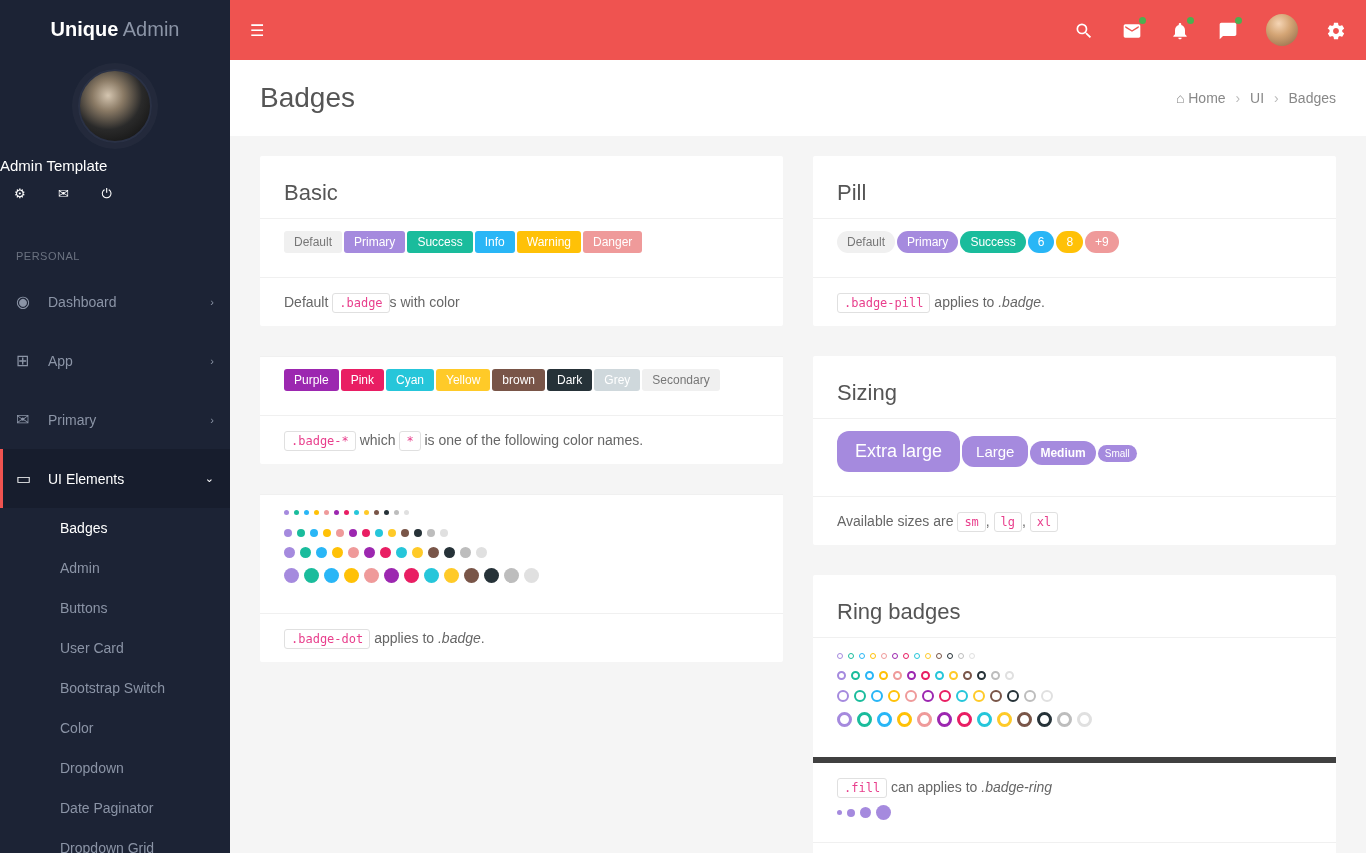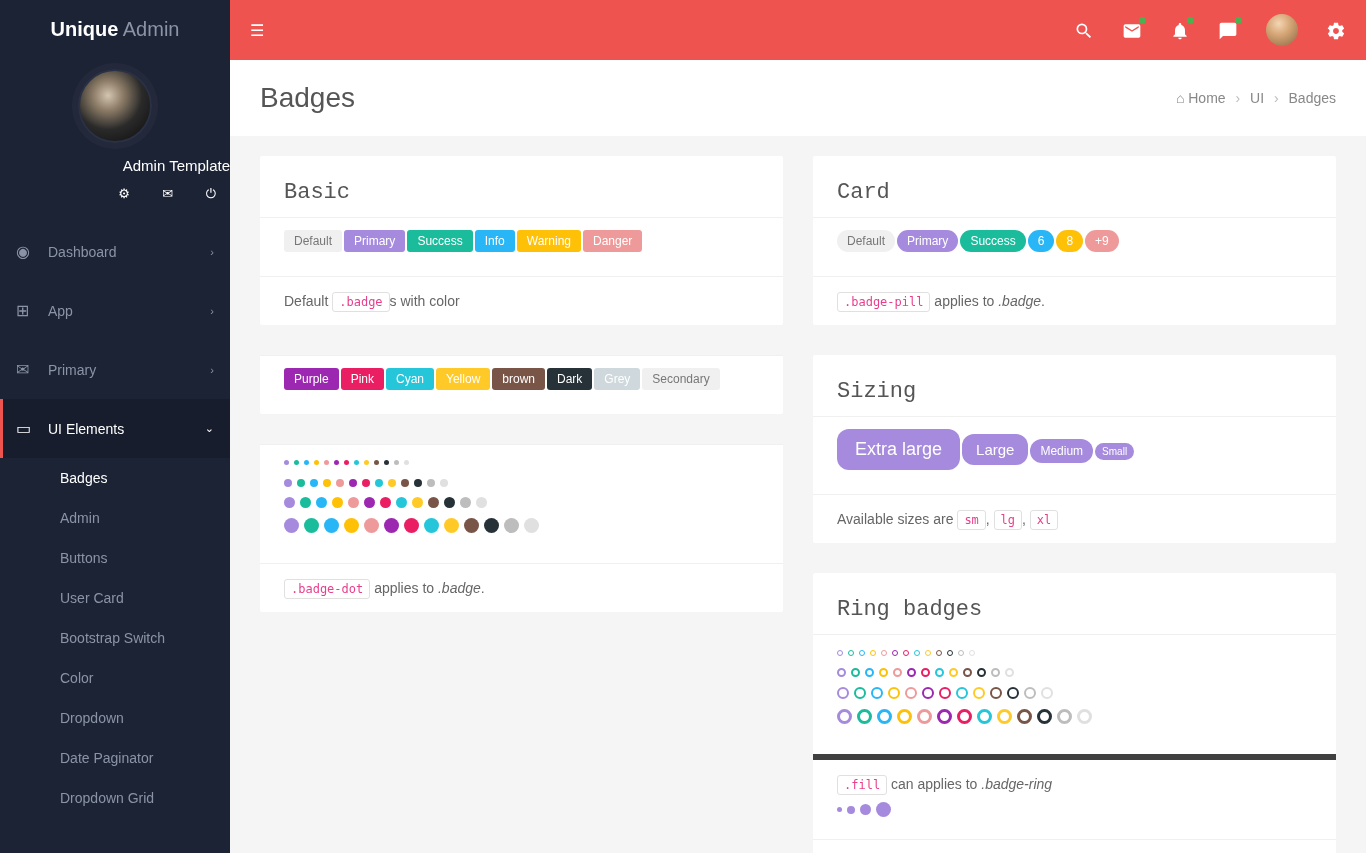--- a/index.html
+++ b/index.html
@@ -1,20 +1,20 @@
 <!DOCTYPE html>
 <html><head>
 <meta charset="utf-8">
 <style>
 * { box-sizing: border-box; margin: 0; padding: 0; }
 body { font-family: 'Helvetica Neue', Arial, sans-serif; background: #f5f5f5; color: #555; }
 .sidebar { position: fixed; left: 0; top: 0; width: 230px; height: 100vh; background: #1c2335; color: #aaa; overflow-y: auto; }
 .logo { text-align: center; padding: 18px 0; font-size: 20px; color: #8b94a6; font-weight: 300; }
 .logo b { color: #fff; font-weight: 600; }
-.profile { text-align: right; padding: 10px 0 20px; }
+.profile { text-align: left; padding: 10px 0 20px; }
 .avatar-lg { width: 74px; height: 74px; border-radius: 50%; background: radial-gradient(circle at 40% 35%, #d4c5b0 0%, #8a7a65 25%, #2a2a2a 55%, #0a0a0a 100%); margin: 0 auto; border: 2px solid #2a3145; box-shadow: 0 0 0 6px rgba(255,255,255,0.03); }
 .profile-name { color: #fff; font-weight: 500; margin-top: 14px; font-size: 15px; }
 .profile-actions { margin-top: 10px; }
 .profile-actions span { margin: 0 14px; color: #fff; cursor: pointer; font-size: 13px; }
 .nav-section { padding: 28px 16px 10px; font-size: 11px; color: #6b7280; letter-spacing: 0.5px; }
 .nav-item { display: flex; align-items: center; padding: 20px 16px; color: #8b94a6; cursor: pointer; font-size: 14px; position: relative; }
 .nav-item.active { color: #fff; background: rgba(0,0,0,0.15); border-left: 3px solid #ef5350; padding-left: 13px; }
 .nav-item .ico { width: 32px; font-size: 16px; }
 .nav-item .chev { margin-left: auto; font-size: 11px; }
 .subnav-item { padding: 12px 16px 12px 60px; color: #8b94a6; cursor: pointer; font-size: 14px; }
@@ -25,27 +25,27 @@
 .dot { position: absolute; top: -2px; right: -4px; width: 7px; height: 7px; background: #4caf50; border-radius: 50%; }
 .avatar-sm { width: 32px; height: 32px; border-radius: 50%; background: radial-gradient(circle at 40% 30%, #f5d5b5 0%, #d4a575 40%, #8b6545 100%); cursor: pointer; }
 .main { margin-left: 230px; padding-top: 60px; }
 .page-header { background: #fff; padding: 22px 30px; display: flex; align-items: center; }
 .page-title { font-size: 28px; font-weight: 300; color: #555; }
 .breadcrumb { margin-left: auto; font-size: 14px; color: #888; }
 .breadcrumb a { color: #888; text-decoration: none; }
 .breadcrumb .sep { margin: 0 6px; color: #bbb; }
 .content { padding: 20px 30px; display: grid; grid-template-columns: 1fr 1fr; gap: 30px; align-items: start; }
 .card { background: #fff; border-radius: 2px; }
-.card h3 { font-size: 22px; font-weight: 300; padding: 24px 24px 12px; color: #555; font-family: Liberation Mono, monospace; }
+.card h3 { font-size: 22px; font-weight: 300; padding: 24px 24px 12px; color: #555; }
 .card-body { padding: 12px 24px 20px; border-top: 1px solid #f0f0f0; }
 .card-footer { padding: 16px 24px; border-top: 1px solid #f0f0f0; font-size: 14px; color: #666; }
 .badge { display: inline-block; padding: 4px 10px; border-radius: 3px; font-size: 12px; color: #fff; margin-right: 2px; margin-bottom: 4px; }
 .badge-pill { border-radius: 12px; }
 .badge-sm { font-size: 10px; padding: 3px 7px; }
-.badge-md { font-size: 12px; padding: 5px 10px; }
+.badge-md { font-size: 12px; padding: 5px 10px; font-weight: bold; }
 .badge-lg { font-size: 15px; padding: 7px 14px; }
 .badge-xl { font-size: 18px; padding: 10px 18px; }
 code { background: #fff; border: 1px solid #e0e0e0; padding: 2px 6px; border-radius: 3px; color: #e83e8c; font-size: 12px; font-family: monospace; }
 .dot-badge { display: inline-block; border-radius: 50%; margin-right: 5px; margin-bottom: 6px; vertical-align: middle; }
 .ring-badge { display: inline-block; border-radius: 50%; border: 2px solid; background: transparent; margin-right: 5px; margin-bottom: 6px; vertical-align: middle; }
 .dot-size-0 { width: 5px; height: 5px; }
 .dot-size-1 { width: 8px; height: 8px; }
 .dot-size-2 { width: 11px; height: 11px; }
 .dot-size-3 { width: 15px; height: 15px; }
 .ring-size-0 { width: 6px; height: 6px; border-width: 1.5px; }
@@ -66,20 +66,21 @@
   </div>
   <div class="profile">
     <div class="avatar-lg"></div>
     <div class="profile-name">Admin Template</div>
     <div class="profile-actions">
       <span>⚙</span>
       <span>✉</span>
       <span>⏻</span>
     </div>
   </div>
+  <div class="nav-section">PERSONAL</div>
   <div id="nav-items">
       <div class="nav-item">
         <span class="ico">◉</span>
         <span>Dashboard</span>
         <span class="chev">›</span>
       </div>
       <div class="nav-item">
         <span class="ico">⊞</span>
         <span>App</span>
         <span class="chev">›</span>
@@ -159,38 +160,41 @@
       <div class="card">
         <h3>Basic</h3>
         <div class="card-body" id="basic-badges"><span class="badge" style="background: rgb(240, 240, 240); color: rgb(119, 119, 119);">Default</span><span class="badge" style="background: rgb(165, 138, 222); color: rgb(255, 255, 255);">Primary</span><span class="badge" style="background: rgb(26, 188, 156); color: rgb(255, 255, 255);">Success</span><span class="badge" style="background: rgb(41, 182, 246); color: rgb(255, 255, 255);">Info</span><span class="badge" style="background: rgb(255, 193, 7); color: rgb(255, 255, 255);">Warning</span><span class="badge" style="background: rgb(239, 154, 154); color: rgb(255, 255, 255);">Danger</span></div>
         <div class="card-footer">
           <span>Default </span><code>.badge</code><span>s with color</span>
         </div>
       </div>
 
       <div class="card" style="margin-top:30px">
         <div class="card-body" id="more-badges"><span class="badge" style="background: rgb(156, 39, 176); color: rgb(255, 255, 255);">Purple</span><span class="badge" style="background: rgb(233, 30, 99); color: rgb(255, 255, 255);">Pink</span><span class="badge" style="background: rgb(38, 198, 218); color: rgb(255, 255, 255);">Cyan</span><span class="badge" style="background: rgb(255, 202, 40); color: rgb(255, 255, 255);">Yellow</span><span class="badge" style="background: rgb(121, 85, 72); color: rgb(255, 255, 255);">brown</span><span class="badge" style="background: rgb(38, 50, 56); color: rgb(255, 255, 255);">Dark</span><span class="badge" style="background: rgb(207, 216, 220); color: rgb(255, 255, 255);">Grey</span><span class="badge" style="background: rgb(240, 240, 240); color: rgb(119, 119, 119);">Secondary</span></div>
+        <div class="card-footer">
+          <code>.badge-*</code><span> which </span><code>*</code><span> is one of the following color names.</span>
+        </div>
       </div>
 
       <div class="card" style="margin-top:30px">
         <div class="card-body" id="dot-badges">
             <div class="dot-row"><span class="dot-badge dot-size-0" style="background: rgb(165, 138, 222);"></span><span class="dot-badge dot-size-0" style="background: rgb(26, 188, 156);"></span><span class="dot-badge dot-size-0" style="background: rgb(41, 182, 246);"></span><span class="dot-badge dot-size-0" style="background: rgb(255, 193, 7);"></span><span class="dot-badge dot-size-0" style="background: rgb(239, 154, 154);"></span><span class="dot-badge dot-size-0" style="background: rgb(156, 39, 176);"></span><span class="dot-badge dot-size-0" style="background: rgb(233, 30, 99);"></span><span class="dot-badge dot-size-0" style="background: rgb(38, 198, 218);"></span><span class="dot-badge dot-size-0" style="background: rgb(255, 202, 40);"></span><span class="dot-badge dot-size-0" style="background: rgb(121, 85, 72);"></span><span class="dot-badge dot-size-0" style="background: rgb(38, 50, 56);"></span><span class="dot-badge dot-size-0" style="background: rgb(189, 189, 189);"></span><span class="dot-badge dot-size-0" style="background: rgb(224, 224, 224);"></span></div>
             <div class="dot-row"><span class="dot-badge dot-size-1" style="background: rgb(165, 138, 222);"></span><span class="dot-badge dot-size-1" style="background: rgb(26, 188, 156);"></span><span class="dot-badge dot-size-1" style="background: rgb(41, 182, 246);"></span><span class="dot-badge dot-size-1" style="background: rgb(255, 193, 7);"></span><span class="dot-badge dot-size-1" style="background: rgb(239, 154, 154);"></span><span class="dot-badge dot-size-1" style="background: rgb(156, 39, 176);"></span><span class="dot-badge dot-size-1" style="background: rgb(233, 30, 99);"></span><span class="dot-badge dot-size-1" style="background: rgb(38, 198, 218);"></span><span class="dot-badge dot-size-1" style="background: rgb(255, 202, 40);"></span><span class="dot-badge dot-size-1" style="background: rgb(121, 85, 72);"></span><span class="dot-badge dot-size-1" style="background: rgb(38, 50, 56);"></span><span class="dot-badge dot-size-1" style="background: rgb(189, 189, 189);"></span><span class="dot-badge dot-size-1" style="background: rgb(224, 224, 224);"></span></div>
             <div class="dot-row"><span class="dot-badge dot-size-2" style="background: rgb(165, 138, 222);"></span><span class="dot-badge dot-size-2" style="background: rgb(26, 188, 156);"></span><span class="dot-badge dot-size-2" style="background: rgb(41, 182, 246);"></span><span class="dot-badge dot-size-2" style="background: rgb(255, 193, 7);"></span><span class="dot-badge dot-size-2" style="background: rgb(239, 154, 154);"></span><span class="dot-badge dot-size-2" style="background: rgb(156, 39, 176);"></span><span class="dot-badge dot-size-2" style="background: rgb(233, 30, 99);"></span><span class="dot-badge dot-size-2" style="background: rgb(38, 198, 218);"></span><span class="dot-badge dot-size-2" style="background: rgb(255, 202, 40);"></span><span class="dot-badge dot-size-2" style="background: rgb(121, 85, 72);"></span><span class="dot-badge dot-size-2" style="background: rgb(38, 50, 56);"></span><span class="dot-badge dot-size-2" style="background: rgb(189, 189, 189);"></span><span class="dot-badge dot-size-2" style="background: rgb(224, 224, 224);"></span></div>
             <div class="dot-row"><span class="dot-badge dot-size-3" style="background: rgb(165, 138, 222);"></span><span class="dot-badge dot-size-3" style="background: rgb(26, 188, 156);"></span><span class="dot-badge dot-size-3" style="background: rgb(41, 182, 246);"></span><span class="dot-badge dot-size-3" style="background: rgb(255, 193, 7);"></span><span class="dot-badge dot-size-3" style="background: rgb(239, 154, 154);"></span><span class="dot-badge dot-size-3" style="background: rgb(156, 39, 176);"></span><span class="dot-badge dot-size-3" style="background: rgb(233, 30, 99);"></span><span class="dot-badge dot-size-3" style="background: rgb(38, 198, 218);"></span><span class="dot-badge dot-size-3" style="background: rgb(255, 202, 40);"></span><span class="dot-badge dot-size-3" style="background: rgb(121, 85, 72);"></span><span class="dot-badge dot-size-3" style="background: rgb(38, 50, 56);"></span><span class="dot-badge dot-size-3" style="background: rgb(189, 189, 189);"></span><span class="dot-badge dot-size-3" style="background: rgb(224, 224, 224);"></span></div>
           </div>
         <div class="card-footer">
           <code>.badge-dot</code><span> applies to </span><em>.badge</em><span>.</span>
         </div>
       </div>
     </div>
 
     <div class="col">
       <div class="card">
-        <h3>Card</h3>
+        <h3>Pill</h3>
         <div class="card-body" id="pill-badges"><span class="badge badge-pill" style="background: rgb(240, 240, 240); color: rgb(119, 119, 119);">Default</span><span class="badge badge-pill" style="background: rgb(165, 138, 222); color: rgb(255, 255, 255);">Primary</span><span class="badge badge-pill" style="background: rgb(26, 188, 156); color: rgb(255, 255, 255);">Success</span><span class="badge badge-pill" style="background: rgb(41, 182, 246); color: rgb(255, 255, 255);">6</span><span class="badge badge-pill" style="background: rgb(255, 193, 7); color: rgb(255, 255, 255);">8</span><span class="badge badge-pill" style="background: rgb(239, 154, 154); color: rgb(255, 255, 255);">+9</span></div>
         <div class="card-footer">
           <code>.badge-pill</code><span> applies to </span><em>.badge</em><span>.</span>
         </div>
       </div>
 
       <div class="card" style="margin-top:30px">
         <h3>Sizing</h3>
         <div class="card-body" id="sizing-badges"><span class="badge badge-pill badge-xl" style="background: rgb(165, 138, 222);">Extra large</span><span class="badge badge-pill badge-lg" style="background: rgb(165, 138, 222);">Large</span><span class="badge badge-pill badge-md" style="background: rgb(165, 138, 222);">Medium</span><span class="badge badge-pill badge-sm" style="background: rgb(165, 138, 222);">Small</span></div>
         <div class="card-footer">

